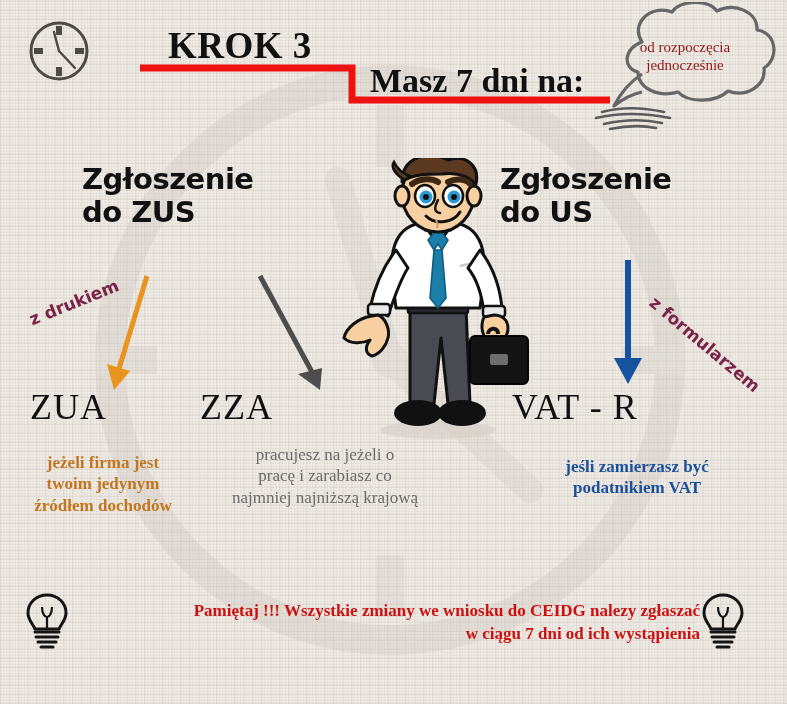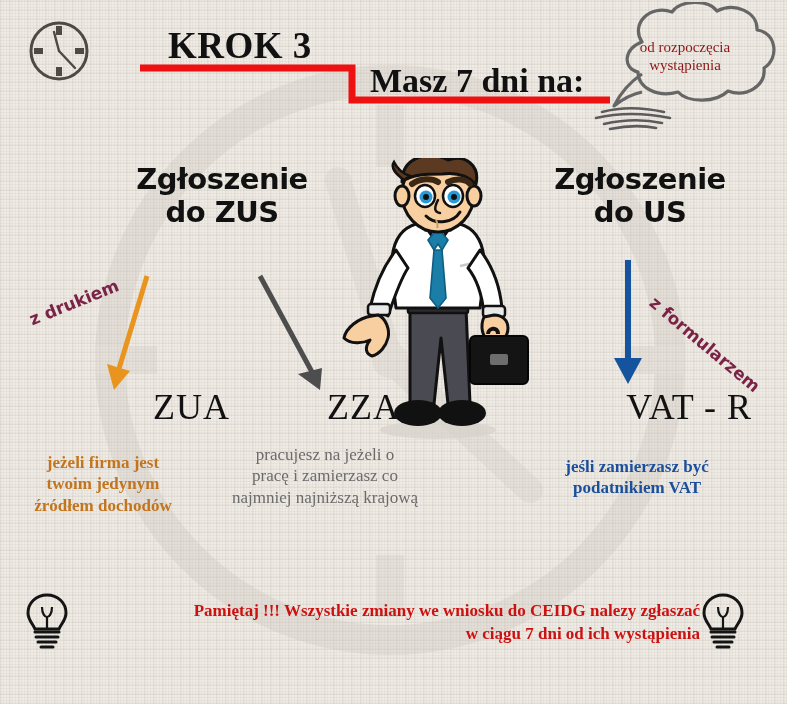--- a/index.html
+++ b/index.html
@@ -87,21 +87,20 @@
     text-align: center;
     font-size: 15px;
     color: #8e1616;
     line-height: 1.22;
     font-family: "Liberation Serif", "DejaVu Serif", serif;
   }
 
   
   .col-head {
     position: absolute;
-    text-align: center;
     font-family: "DejaVu Sans", "Liberation Sans", sans-serif;
     font-weight: bold;
     font-size: 29px;
     line-height: 1.14;
     color: #111111;
     letter-spacing: -0.5px;
   }
   #head-zus { left: 82px;  top: 163px; width: 280px; }
   #head-us  { left: 500px; top: 163px; width: 280px; }
 
@@ -129,21 +128,21 @@
   #label-formularzem {
     left: 652px;
     top: 290px;
     transform: rotate(40deg);
     transform-origin: left center;
   }
 
   
   .form-code {
     position: absolute;
-    text-align: right;
+    text-align: left;
     font-size: 36px;
     color: #111111;
     font-family: "Liberation Serif", "DejaVu Serif", serif;
     letter-spacing: 1px;
   }
   #code-zua { left: 30px;  top: 386px; width: 200px; }
   #code-zza { left: 200px; top: 386px; width: 200px; }
   #code-vat { left: 512px; top: 386px; width: 240px; }
 
   
@@ -242,21 +241,21 @@
       <path d="M62,72 C50,80 40,92 34,104 C44,96 52,92 62,90" fill="none" stroke="#666666" stroke-width="3.2" stroke-linejoin="round"></path>
       <g stroke="#5c5c5c" stroke-width="2.6" stroke-linecap="round" fill="none">
         <path d="M22,110 C44,104 66,106 84,110"></path>
         <path d="M16,116 C42,110 70,112 90,116"></path>
         <path d="M24,122 C46,117 68,118 82,121"></path>
         <path d="M30,127 C50,123 66,124 76,126"></path>
       </g>
     </svg>
     <div id="bubble-text">
       <span>od rozpoczęcia</span><br>
-      <span>wystąpienia</span>
+      <span>jednocześnie</span>
     </div>
   </div>
 
   <div id="head-zus" class="col-head">
     <span>Zgłoszenie</span><br>
     <span>do ZUS</span>
   </div>
   <div id="head-us" class="col-head">
     <span>Zgłoszenie</span><br>
     <span>do US</span>
@@ -282,21 +281,21 @@
   <div id="code-zza" class="form-code">ZZA</div>
   <div id="code-vat" class="form-code">VAT - R</div>
 
   <div id="desc-zua" class="desc">
     <span class="nowrap-line">jeżeli firma jest</span>
     <span class="nowrap-line">twoim jedynym</span>
     <span class="nowrap-line">źródłem dochodów</span>
   </div>
   <div id="desc-zza" class="desc">
     <span class="nowrap-line">pracujesz na jeżeli o</span>
-    <span class="nowrap-line">pracę i zamierzasz co</span>
+    <span class="nowrap-line">pracę i zarabiasz co</span>
     <span class="nowrap-line">najmniej najniższą krajową</span>
   </div>
   <div id="desc-vat" class="desc">
     <span class="nowrap-line">jeśli zamierzasz być</span>
     <span class="nowrap-line">podatnikiem VAT</span>
   </div>
 
   <svg id="character" viewBox="0 0 200 285">
 
     <ellipse cx="100" cy="272" rx="58" ry="9" fill="#d7d1ca" opacity="0.75"></ellipse>

